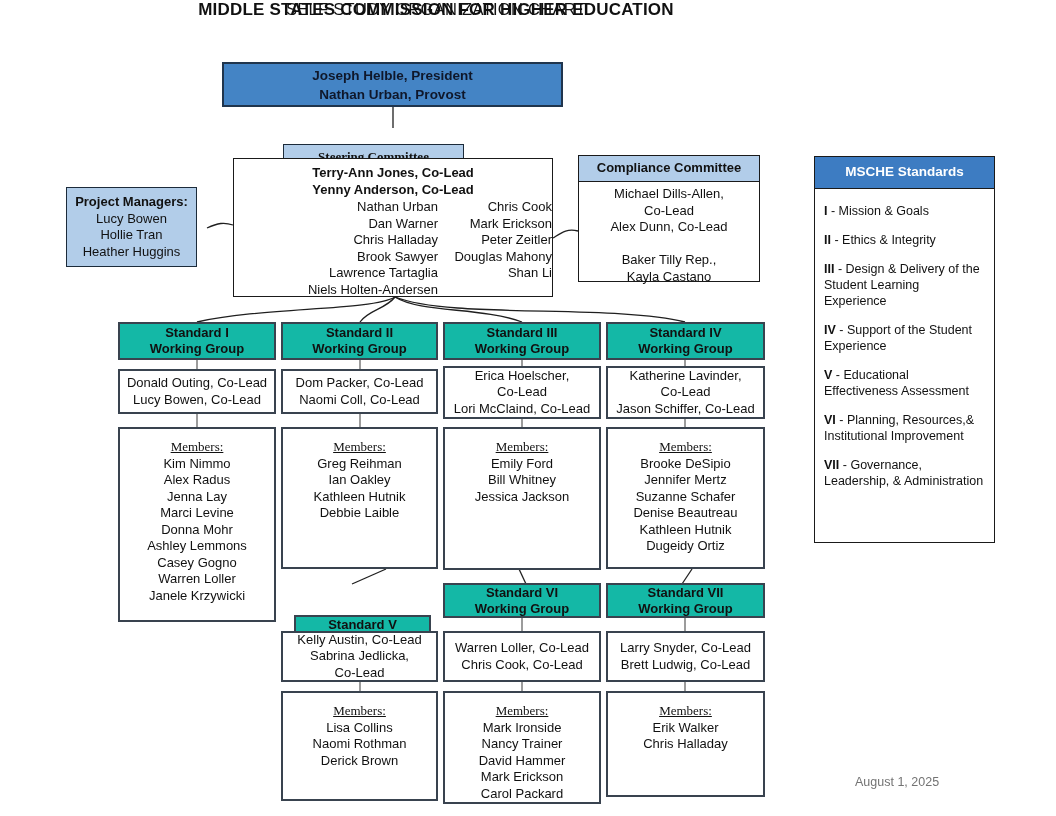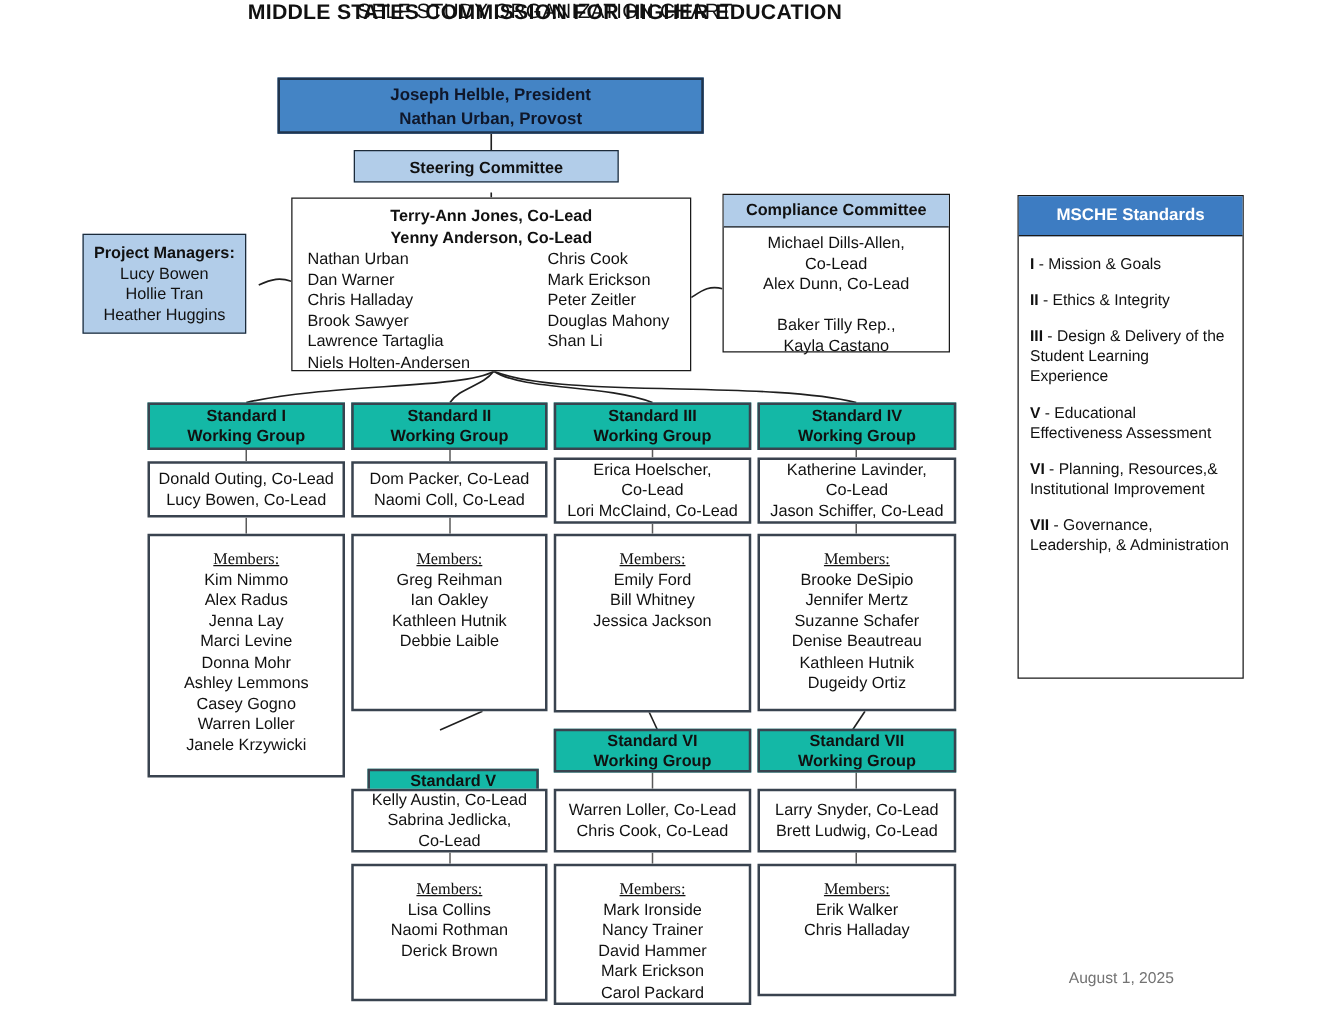--- a/index.html
+++ b/index.html
@@ -17,21 +17,21 @@
            font-size:13.5px;font-weight:700;line-height:19px;}
   .lblue{background:#b2cde9;border:1.5px solid #1c2b3a;font-size:13px;font-weight:700;}
   .whitebox{background:#ffffff;border:1.5px solid #1a1a1a;font-size:13px;line-height:16.5px;}
 
   .wg-h{background:#14b8a6;border:2px solid #39434f;font-size:13px;font-weight:700;
         line-height:16px;white-space:pre-line;text-align:center;}
   .wg-box{background:#ffffff;border:2px solid #39434f;font-size:13px;line-height:16.5px;text-align:center;}
   .members-label{text-decoration:underline;font-family:Liberation Serif, serif;}
 
   .steer-coleads{font-weight:700;padding-top:5px;line-height:17px;}
-  .steer-cols{display:flex;padding:1px 0 0 12px;}
+  .steer-cols{display:flex;padding:1px 0 0 12px;text-align:right;}
   .steer-col-l{width:192px;}
   .steer-col-r{flex:1;}
 
   .msche-hdr{background:#3d7cc2;border-bottom:1.5px solid #1a1a1a;color:#fff;
              font-size:13.5px;font-weight:700;}
   .msche-body{padding:14px 9px 0 9px;font-size:12.5px;line-height:16px;}
   .msche-item{margin-bottom:13px;}
   .msche-item b{font-weight:700;}
 
   .comp-hdr{background:#b2cde9;border-bottom:1.5px solid #1a1a1a;font-size:13px;font-weight:700;
@@ -79,21 +79,21 @@
         <path d="M685,682 V691"></path>
     </g>
   </svg>
 
   <div class="abs ctr title1" style="left:0;top:14;width:872px;">MIDDLE STATES COMMISSION FOR HIGHER EDUCATION</div>
   <div class="abs ctr title2" style="left:0;top:37;width:872px;">SELF STUDY ORGANIZATION CHART</div>
 
   <div class="abs bluebox ctr vcenter pre" style="left:222px;top:62px;width:341px;height:45px;">Joseph Helble, President
 Nathan Urban, Provost</div>
 
-  <div class="abs lblue ctr vcenter" style="left:283px;top:120px;width:212px;height:26px;">Steering Committee</div>
+  <div class="abs lblue ctr vcenter" style="left:283px;top:144px;width:181px;height:26px;font-family:Liberation Serif, serif;">Steering Committee</div>
 
   <div class="abs whitebox" style="left:233px;top:158px;width:320px;height:139px;">
     <div class="ctr pre steer-coleads">Terry-Ann Jones, Co-Lead
 Yenny Anderson, Co-Lead</div>
     <div class="steer-cols">
       <div class="steer-col-l pre">Nathan Urban
 Dan Warner
 Chris Halladay
 Brook Sawyer
 Lawrence Tartaglia
@@ -122,20 +122,21 @@
 Baker Tilly Rep.,
 Kayla Castano</div>
   </div>
 
   <div class="abs whitebox" style="left:814px;top:156px;width:181px;height:387px;">
     <div class="msche-hdr vcenter" style="height:31px;">MSCHE Standards</div>
     <div class="msche-body">
       <div class="msche-item"><b>I</b><span> - Mission &amp; Goals</span></div>
       <div class="msche-item"><b>II</b><span> - Ethics &amp; Integrity</span></div>
       <div class="msche-item"><b>III</b><span> - Design &amp; Delivery of the Student Learning Experience</span></div>
+      <div class="msche-item"><b>IV</b><span> - Support of the Student Experience</span></div>
       <div class="msche-item"><b>V</b><span> - Educational Effectiveness Assessment</span></div>
       <div class="msche-item"><b>VI</b><span> - Planning, Resources,&amp; Institutional Improvement</span></div>
       <div class="msche-item"><b>VII</b><span> - Governance, Leadership, &amp; Administration</span></div>
     </div>
   </div>
 
   <div class="abs wg-h vcenter" style="left:118px;top:322px;width:158px;height:38px;">Standard I
 Working Group</div>
   <div class="abs wg-box vcenter pre" style="left:118px;top:369px;width:158px;height:45px;">Donald Outing, Co-Lead
 Lucy Bowen, Co-Lead</div>

